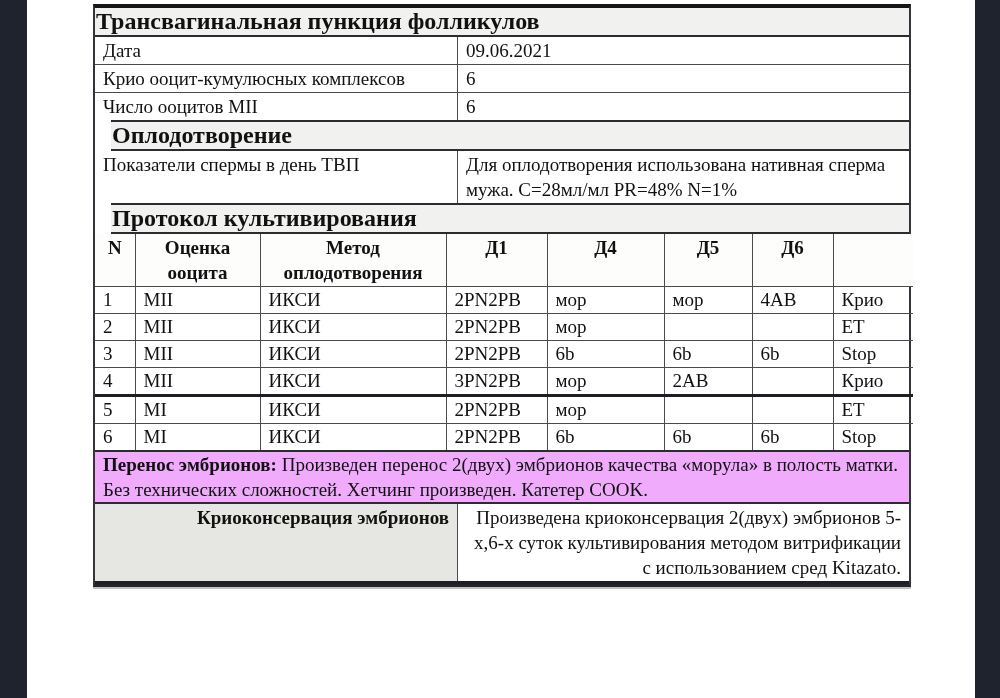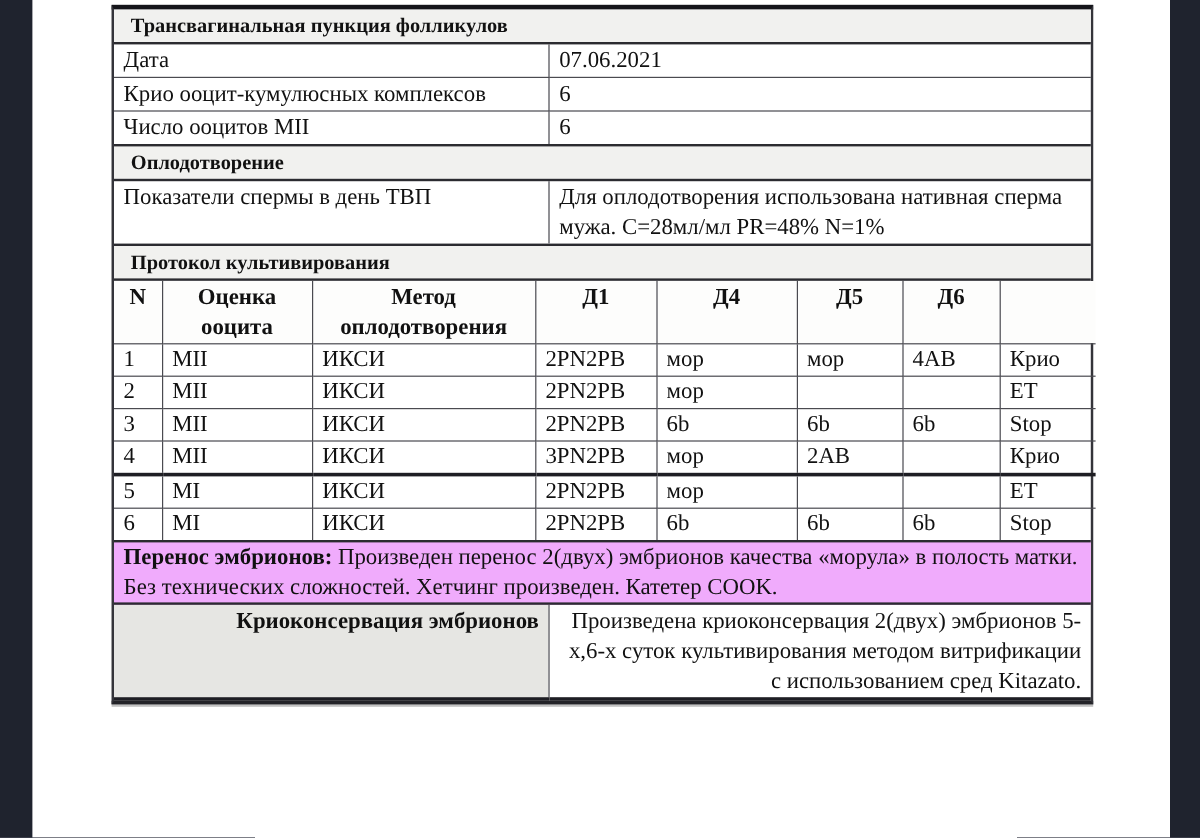--- a/index.html
+++ b/index.html
@@ -25,25 +25,25 @@
     border-right: 2px solid #34343a;
     border-bottom: 3px solid #232328;
     box-shadow: 0 2px 0 rgba(120,120,120,.45);
     font-size: 19px;
     line-height: 25px;
     box-sizing: border-box;
   }
   .section-header {
     background: #f1f1ef;
     font-weight: bold;
-    font-size: 17px;
-    padding: 1px 14px;
+    font-size: 24px;
+    padding: 1px 1px;
     border-bottom: 2px solid #2b2b30;
   }
-  .section-header.bordered-top { border-top: 2px solid #2b2b30; }
+  .section-header.bordered-top { border-top: 2px solid #2b2b30; margin-left: 16px; }
   table { border-collapse: collapse; width: 100%; table-layout: fixed; }
   td, th { border: 1px solid #4a4a50; padding: 1px 8px; vertical-align: top; overflow: hidden; }
   .kv td.k { width: 346px; }
   .kv td.v { }
   .kv tr:first-child td { border-top: none; }
   .kv tr:last-child td  { border-bottom: none; }
   td:first-child, th:first-child { border-left: none; }
   td:last-child, th:last-child   { border-right: none; }
   .protocol th {
     font-weight: bold; text-align: center; vertical-align: top;
@@ -76,21 +76,21 @@
 
   <div class="page">
     <div class="doc">
 
       <div class="section-header">Трансвагинальная пункция фолликулов</div>
 
       <table class="kv">
         <tbody>
             <tr>
           <td class="k">Дата</td>
-          <td class="v">07.06.2021</td>
+          <td class="v">09.06.2021</td>
         </tr>
         <tr>
           <td class="k">Крио ооцит-кумулюсных комплексов</td>
           <td class="v">6</td>
         </tr>
         <tr>
           <td class="k">Число ооцитов MII</td>
           <td class="v">6</td>
         </tr>
       </tbody>

